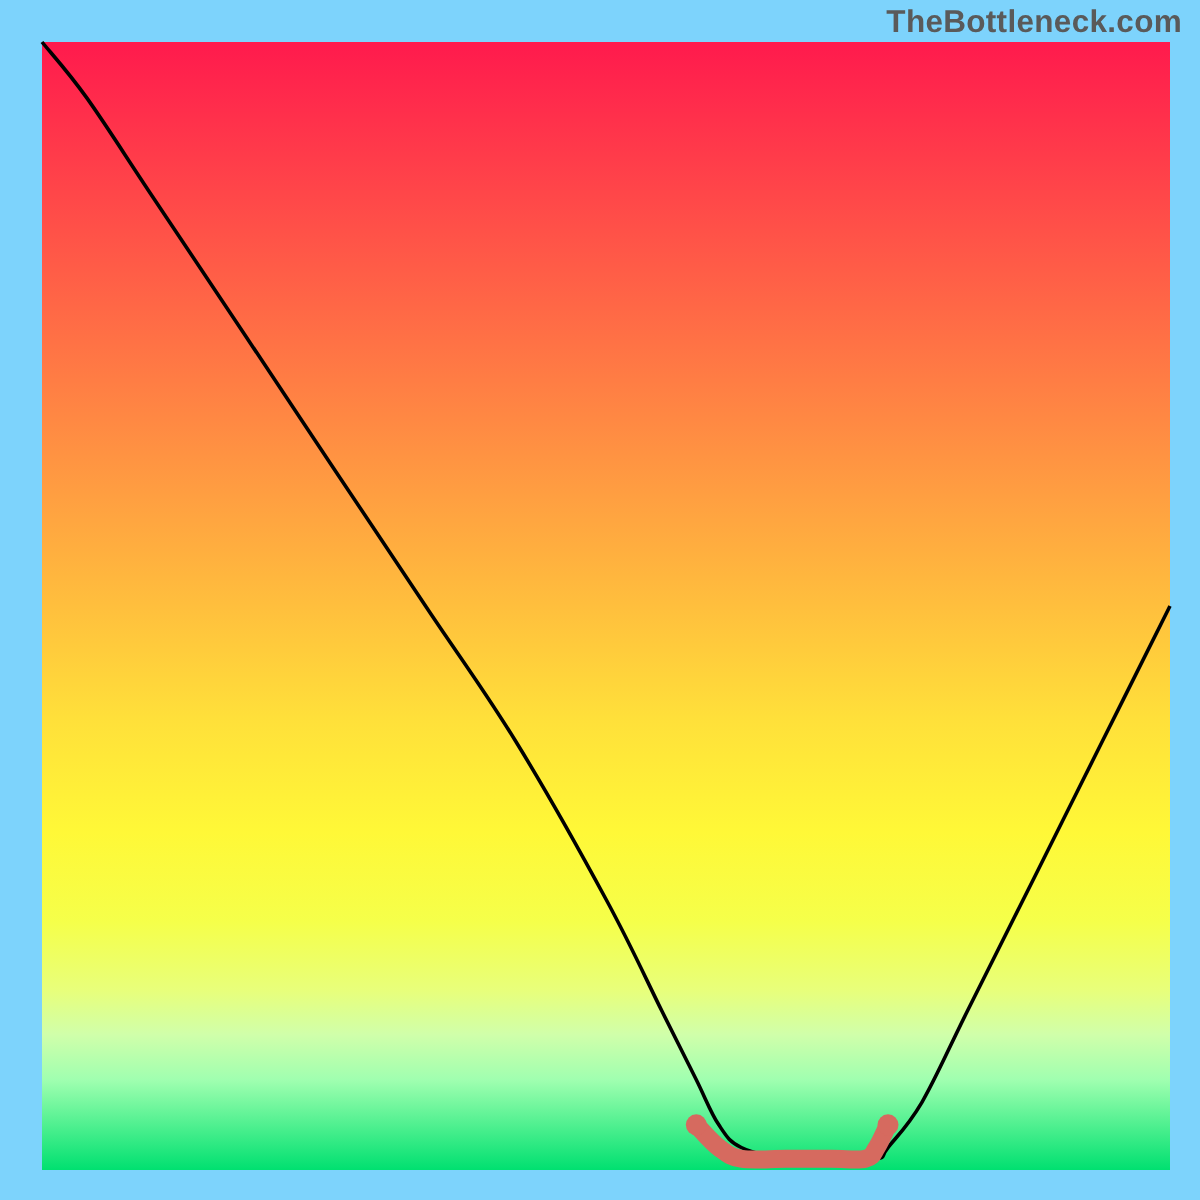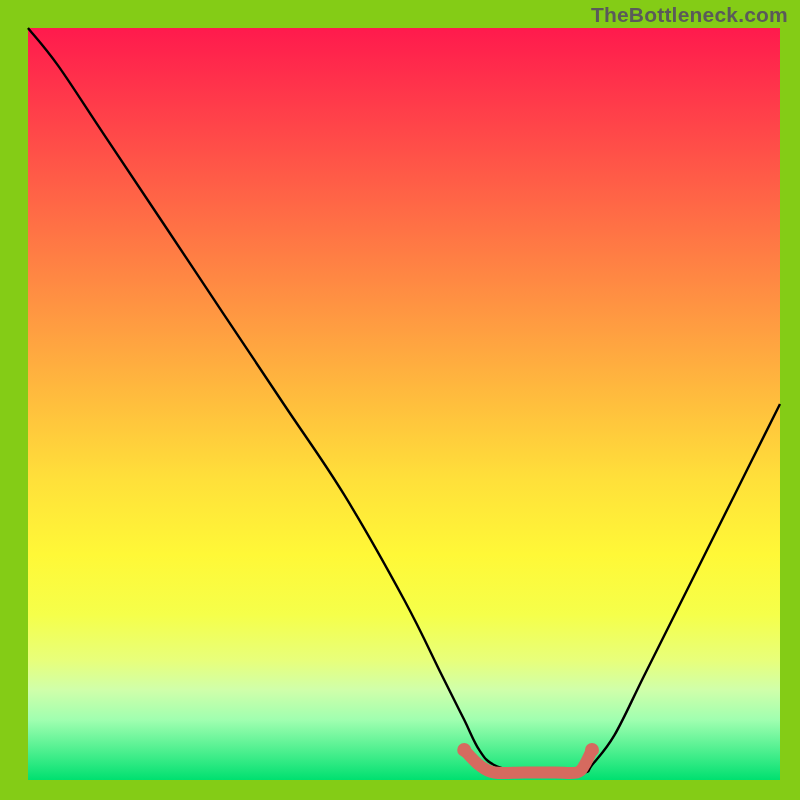--- a/index.html
+++ b/index.html
@@ -1,21 +1,21 @@
 <!DOCTYPE html>
 <html><head>
 <meta charset="utf-8">
 <style>
   * { margin: 0; padding: 0; box-sizing: border-box; }
   html, body { width: 800px; height: 800px; background: #000; overflow: hidden; }
   .container {
     position: relative;
     width: 800px;
     height: 800px;
-    background: #84cc16;
+    background: #7dd3fc;
     text-align: right;
   }
   .plot-area {
     position: absolute;
     left: 28px;
     top: 28px;
     width: 752px;
     height: 752px;
     background: linear-gradient(to bottom,
       #ff1a4d 0%,

